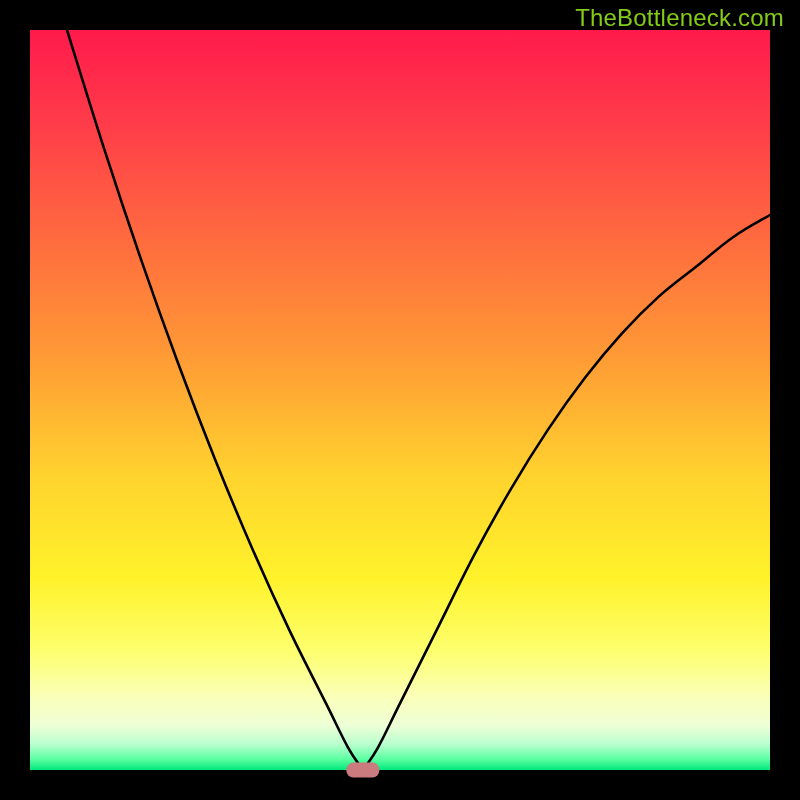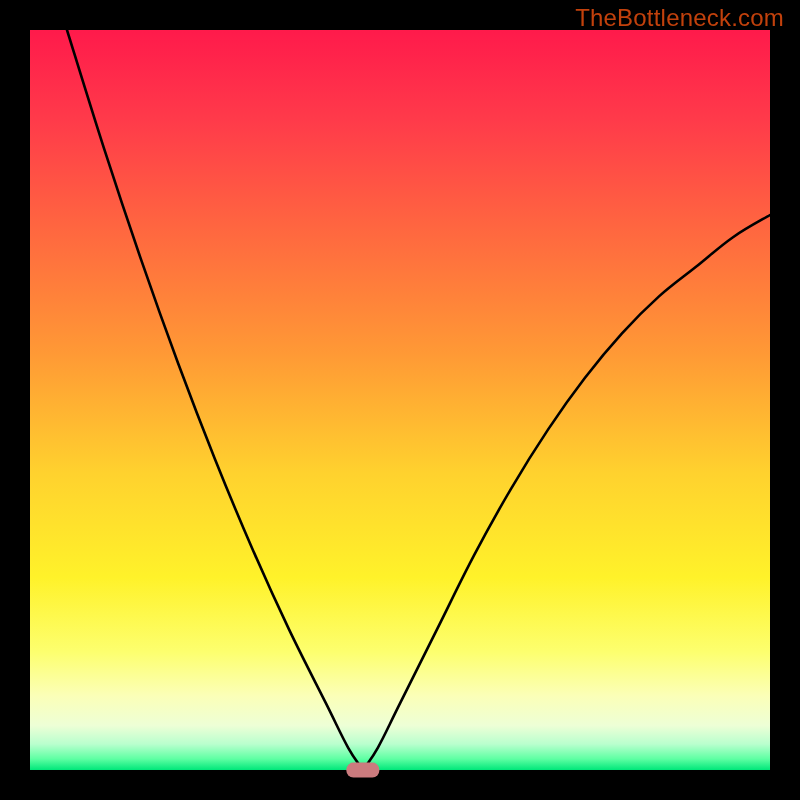--- a/index.html
+++ b/index.html
@@ -27,21 +27,21 @@
   .curve-layer {
     position: absolute;
     top: 0; left: 0;
     width: 100%;
     height: 100%;
   }
   .watermark {
     position: absolute;
     top: 4px;
     right: 16px;
-    color: #c2410c;
+    color: #84cc16;
     font-size: 24px;
     font-weight: 400;
     letter-spacing: 0.2px;
   }
   .marker {
     position: absolute;
     width: 34px;
     height: 14px;
     background: #cb7b7e;
     border-radius: 7px;

